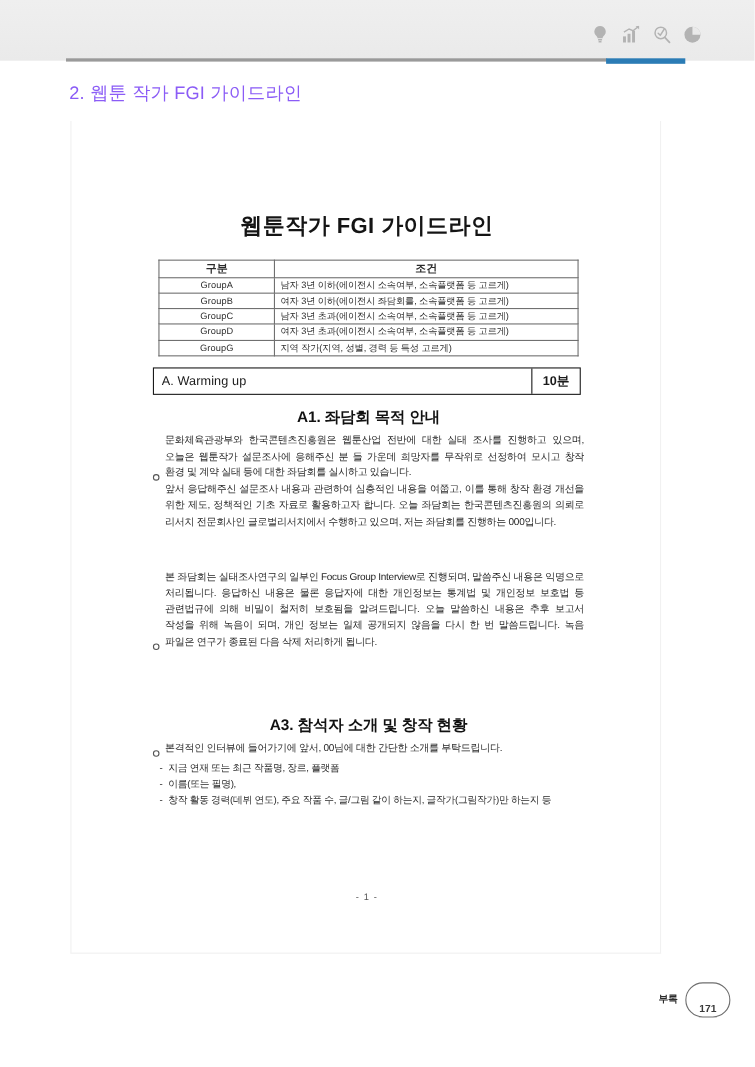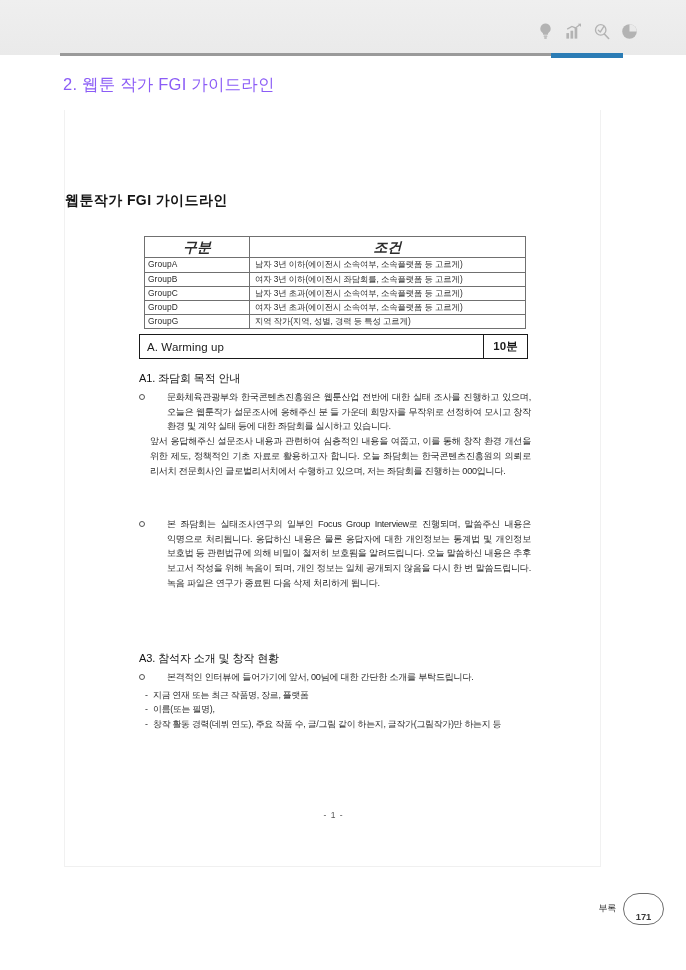--- a/index.html
+++ b/index.html
@@ -79,21 +79,22 @@
     border-left: 1px solid #f1f1f1;
     border-right: 1px solid #f1f1f1;
     border-bottom: 1px solid #f0f0f0;
     box-sizing: border-box;
   }
 
   #doc-title {
     position: absolute;
     left: 0; top: 82px;
     width: 537px;
-    font-size: 14px;
+    text-align: center;
+    font-size: 20px;
     font-weight: bold;
     letter-spacing: .4px;
     color: #141414;
   }
 
   
   #group-table {
     position: absolute;
     left: 79px; top: 126px;
     width: 382px;
@@ -103,26 +104,25 @@
   }
   #group-table th, #group-table td {
     border: 1px solid #707070;
     padding: 1px 3px;
     line-height: 1.32;
     font-weight: normal;
   }
   #group-table th {
     text-align: center;
     font-weight: bold;
-    font-size: 14px;
-    font-style: italic;
+    font-size: 10px;
   }
   #group-table td.col-group {
     width: 98px;
-    text-align: left;
+    text-align: center;
     letter-spacing: .1px;
   }
   #group-table td.col-cond {
     text-align: left;
     padding-left: 5px;
     letter-spacing: -.1px;
   }
 
   
   #section-a-bar {
@@ -149,30 +149,31 @@
     display: flex;
     align-items: center;
     justify-content: center;
     font-size: 11.5px;
     font-weight: bold;
   }
 
   
   .block { position: absolute; left: 74px; width: 392px; }
   .sub-head {
-    font-size: 11px;
-    font-weight: normal;
+    font-size: 14px;
+    font-weight: bold;
     color: #111;
     letter-spacing: -.1px;
     margin-bottom: 4px;
+    text-align: center;
   }
   .para-row {
     display: flex;
-    align-items: flex-start;
-    gap: 22px;
+    align-items: flex-end;
+    gap: 5px;
   }
   .bullet-circle {
     flex: 0 0 auto;
     margin-top: 3.5px;
     width: 6px; height: 6px;
     border: 1px solid #555;
     border-radius: 50%;
     box-sizing: border-box;
   }
   .para {
@@ -229,21 +230,21 @@
   #footer-badge {
     position: absolute;
     right: 22px;
     bottom: 45px;
     display: flex;
     align-items: center;
     gap: 7px;
   }
   #footer-label {
     font-size: 9px;
-    font-weight: normal;
+    font-weight: bold;
     color: #2b2b2b;
     letter-spacing: -.3px;
   }
   #footer-pill {
     min-width: 25px;
     padding: 18px 7px 3px;
     border: 1.3px solid #6e6e6e;
     border-radius: 999px;
     font-size: 9.4px;
     font-weight: bold;

